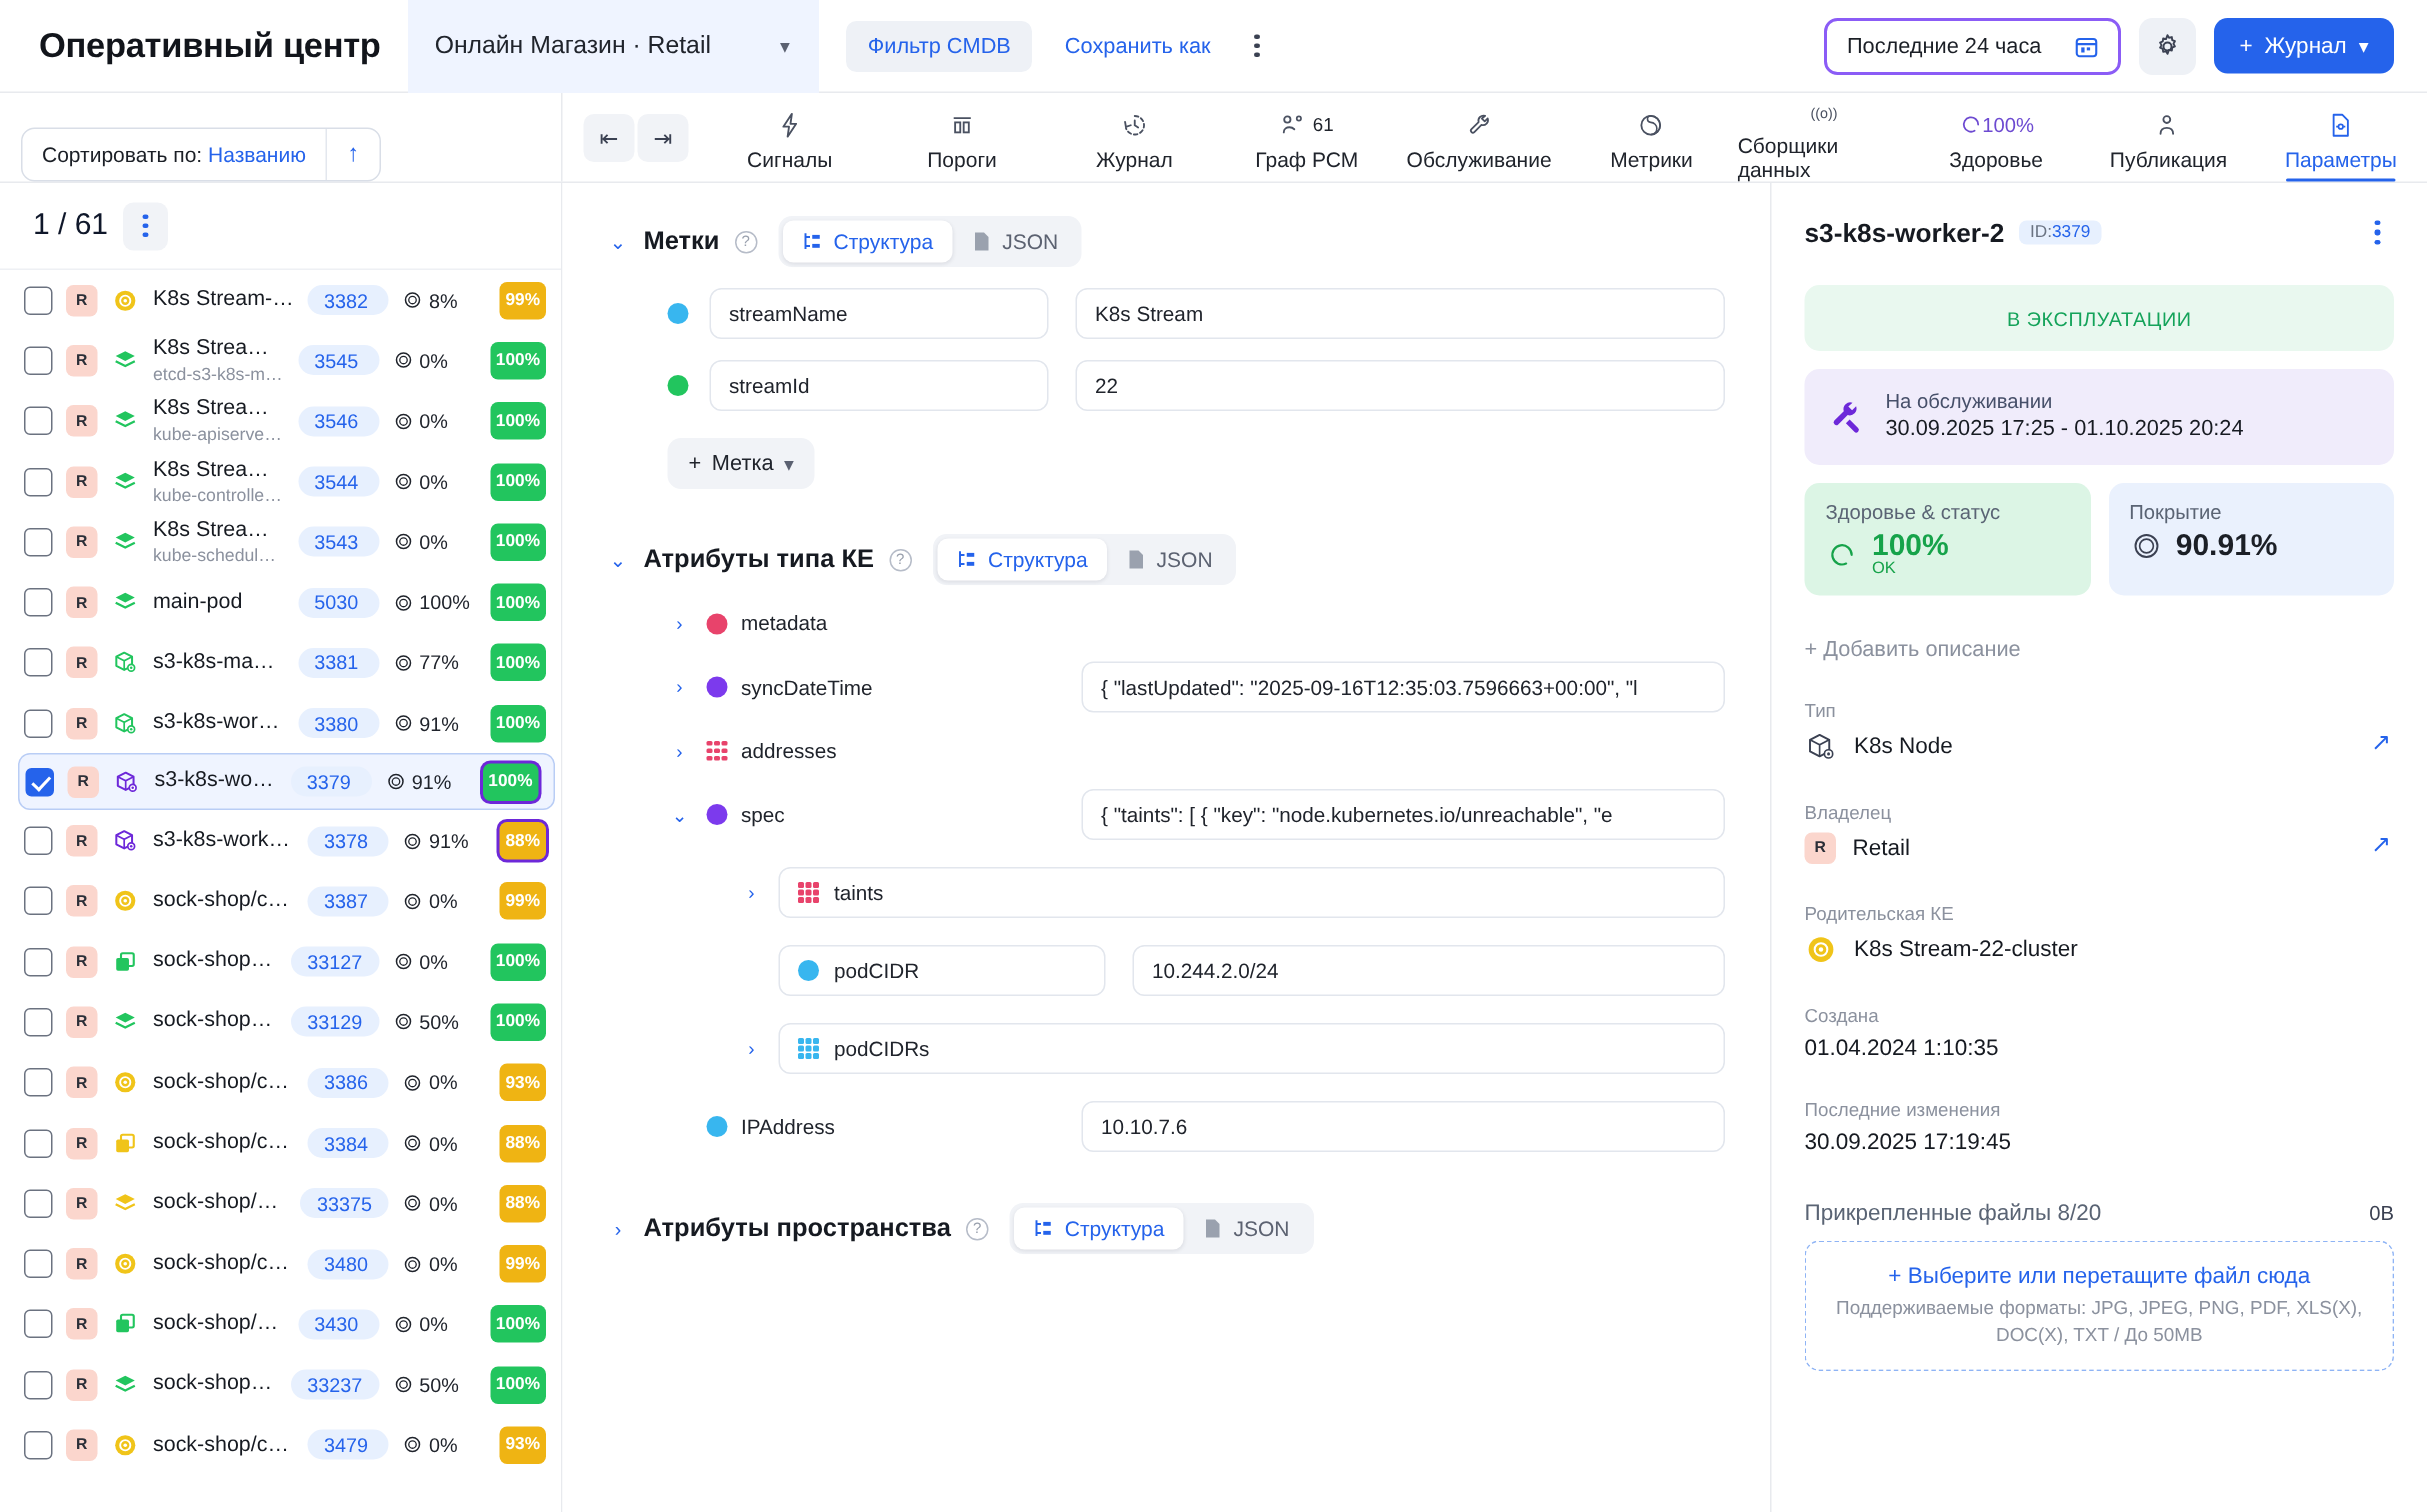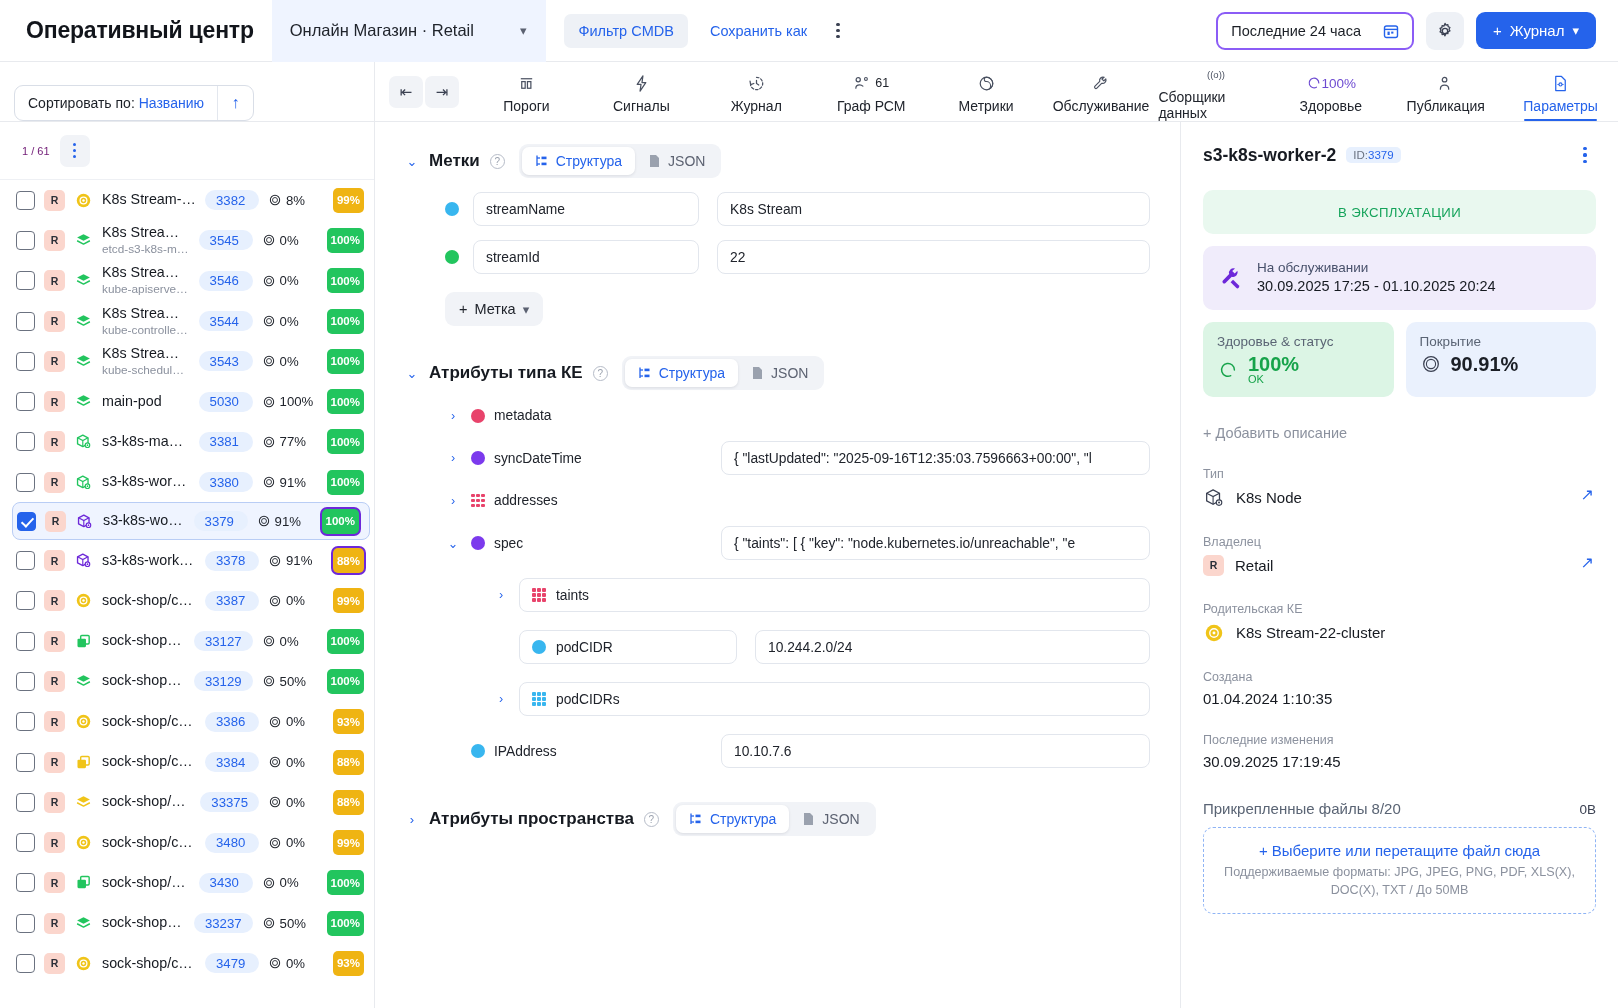--- a/index.html
+++ b/index.html
@@ -113,21 +113,21 @@
 
   
   .sidebar {
     width: 375px; min-width: 375px; border-right: 1px solid #e8eaee;
     display: flex; flex-direction: column; background: #fff;
   }
   .sb-head {
     height: 58px; min-height: 58px; display: flex; align-items: center;
     gap: 10px; padding: 0 14px; border-bottom: 1px solid #eef0f4;
   }
-  .sb-count { font-size: 11px; color: #701a75; padding-left: 8px; }
+  .sb-count { font-size: 20px; color: #0f172a; padding-left: 8px; }
   .sb-kebab {
     width: 30px; height: 32px; border-radius: 7px; background: #f1f3f7;
     display: flex; flex-direction: column; align-items: center;
     justify-content: center; gap: 3px; cursor: pointer;
   }
   .sb-kebab i { width: 3.2px; height: 3.2px; border-radius: 50%; background: #2563eb; }
   .search-wrap {
     flex: 1; display: flex; align-items: center; gap: 9px;
     border: 1px solid #d9dee7; border-radius: 9px; height: 36px;
     padding: 0 12px; background: #fff;
@@ -336,35 +336,35 @@
   </div>
   <div class="tb-navbtns">
     <div class="navbtn">⇤</div>
     <div class="navbtn">⇥</div>
   </div>
   <div class="tabs">
 
     <div class="tab">
       <span class="ticon">
         <svg width="19" height="19" viewBox="0 0 20 20">
+            <path d="M11.5 2L5.5 11h4l-1 7 6-9h-4z" fill="none" stroke="#4a5161" stroke-width="1.3" stroke-linejoin="round"></path>
+          </svg>
+      </span>
+      <span>Сигналы</span>
+    </div>
+
+    <div class="tab">
+      <span class="ticon">
+        <svg width="19" height="19" viewBox="0 0 20 20">
           <line x1="4" y1="5" x2="16" y2="5" stroke="#4a5161" stroke-width="1.3"></line>
           <rect x="5" y="8" width="3.6" height="7" fill="none" stroke="#4a5161" stroke-width="1.3"></rect>
           <rect x="11" y="8" width="3.6" height="7" fill="none" stroke="#4a5161" stroke-width="1.3"></rect>
         </svg>
       </span>
       <span>Пороги</span>
-    </div>
-
-    <div class="tab">
-      <span class="ticon">
-        <svg width="19" height="19" viewBox="0 0 20 20">
-            <path d="M11.5 2L5.5 11h4l-1 7 6-9h-4z" fill="none" stroke="#4a5161" stroke-width="1.3" stroke-linejoin="round"></path>
-          </svg>
-      </span>
-      <span>Сигналы</span>
     </div>
 
     <div class="tab">
       <span class="ticon">
         <svg width="19" height="19" viewBox="0 0 20 20">
           <path d="M10 3.5a6.5 6.5 0 1 1-6.2 8.4" fill="none" stroke="#4a5161" stroke-width="1.3" stroke-linecap="round" stroke-dasharray="2.6 2"></path>
           <path d="M3.2 7.6l.6 3.6 3.4-1.2" fill="none" stroke="#4a5161" stroke-width="1.3" stroke-linecap="round" stroke-linejoin="round"></path>
           <path d="M10 6.6V10l2.4 1.6" fill="none" stroke="#4a5161" stroke-width="1.3" stroke-linecap="round"></path>
         </svg>
       </span>
@@ -379,34 +379,34 @@
           <circle cx="13.6" cy="5.2" r="1.5" fill="none" stroke="#4a5161" stroke-width="1.2"></circle>
         </svg>
         <span class="badge-count">61</span>
       </span>
       <span>Граф РСМ</span>
     </div>
 
     <div class="tab">
       <span class="ticon">
         <svg width="19" height="19" viewBox="0 0 20 20">
+          <path d="M13.8 3.4a3.6 3.6 0 0 0-4.6 4.4l-5 5a1.4 1.4 0 0 0 2 2l5-5a3.6 3.6 0 0 0 4.4-4.6l-2.1 2.1-2-2z" fill="none" stroke="#4a5161" stroke-width="1.25" stroke-linejoin="round"></path>
+        </svg>
+      </span>
+      <span>Обслуживание</span>
+    </div>
+
+    <div class="tab">
+      <span class="ticon">
+        <svg width="19" height="19" viewBox="0 0 20 20">
           <circle cx="10" cy="10" r="6.6" fill="none" stroke="#4a5161" stroke-width="1.3"></circle>
           <path d="M10 3.4a6.6 6.6 0 0 1 0 13.2 4.3 4.3 0 0 0 0-8.6 2.2 2.2 0 0 1 0-4.6z" fill="none" stroke="#4a5161" stroke-width="1.1"></path>
         </svg>
       </span>
       <span>Метрики</span>
-    </div>
-
-    <div class="tab">
-      <span class="ticon">
-        <svg width="19" height="19" viewBox="0 0 20 20">
-          <path d="M13.8 3.4a3.6 3.6 0 0 0-4.6 4.4l-5 5a1.4 1.4 0 0 0 2 2l5-5a3.6 3.6 0 0 0 4.4-4.6l-2.1 2.1-2-2z" fill="none" stroke="#4a5161" stroke-width="1.25" stroke-linejoin="round"></path>
-        </svg>
-      </span>
-      <span>Обслуживание</span>
     </div>
 
     <div class="tab">
       <span class="ticon">
         <svg width="26" height="16" viewBox="0 0 30 16">
           <text x="15" y="12" text-anchor="middle" font-size="11" fill="#4a5161" font-family="Liberation Sans">((o))</text>
         </svg>
       </span>
       <span>Сборщики данных</span>
     </div>

